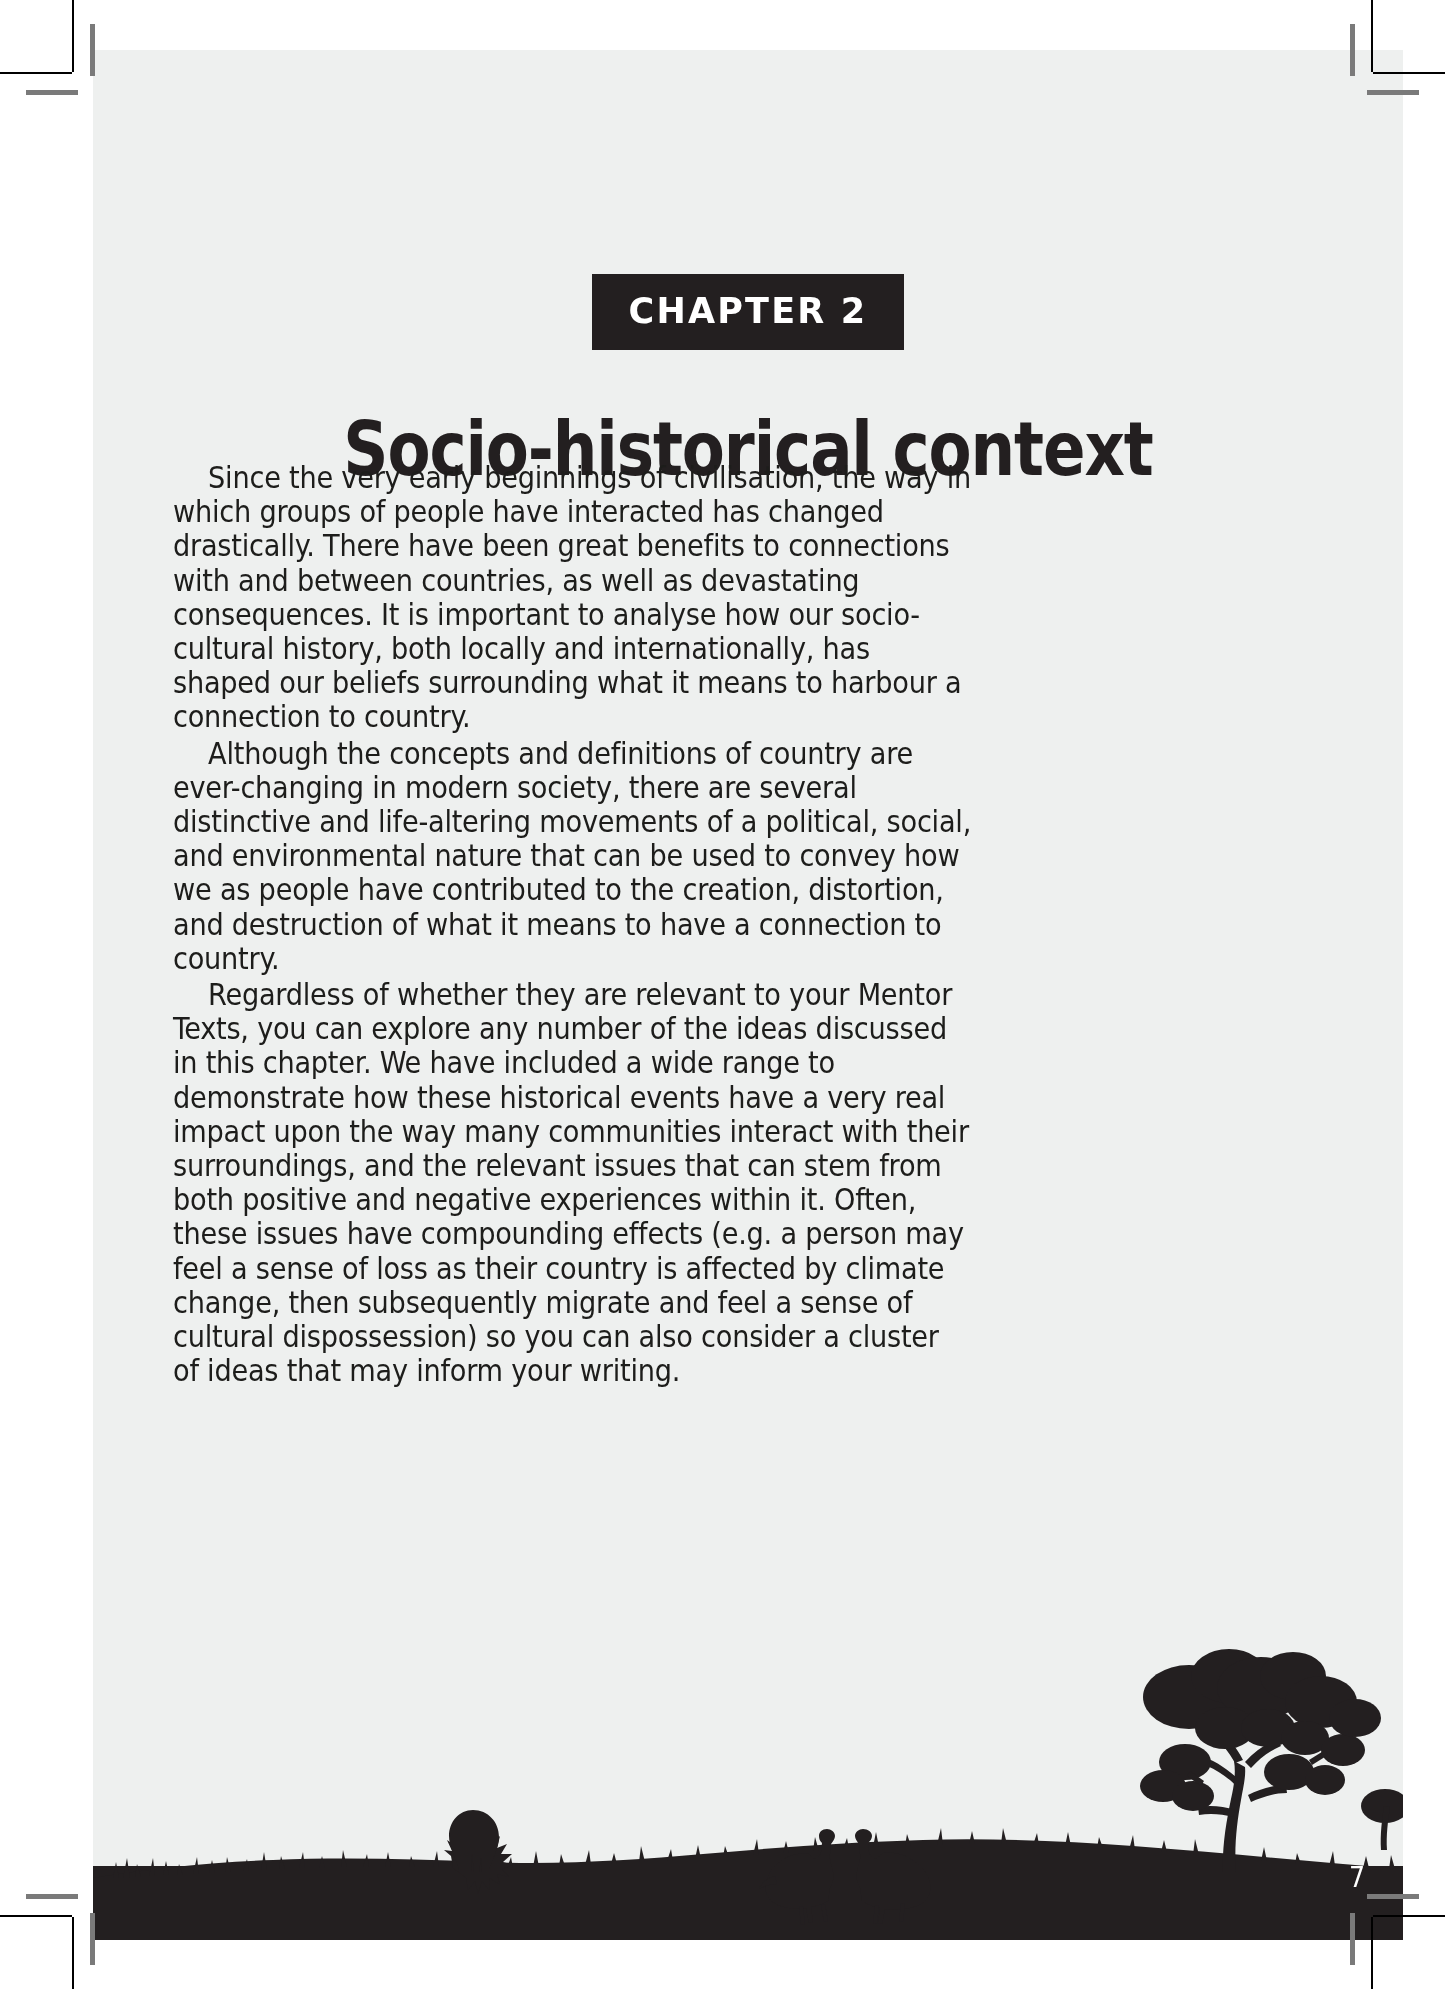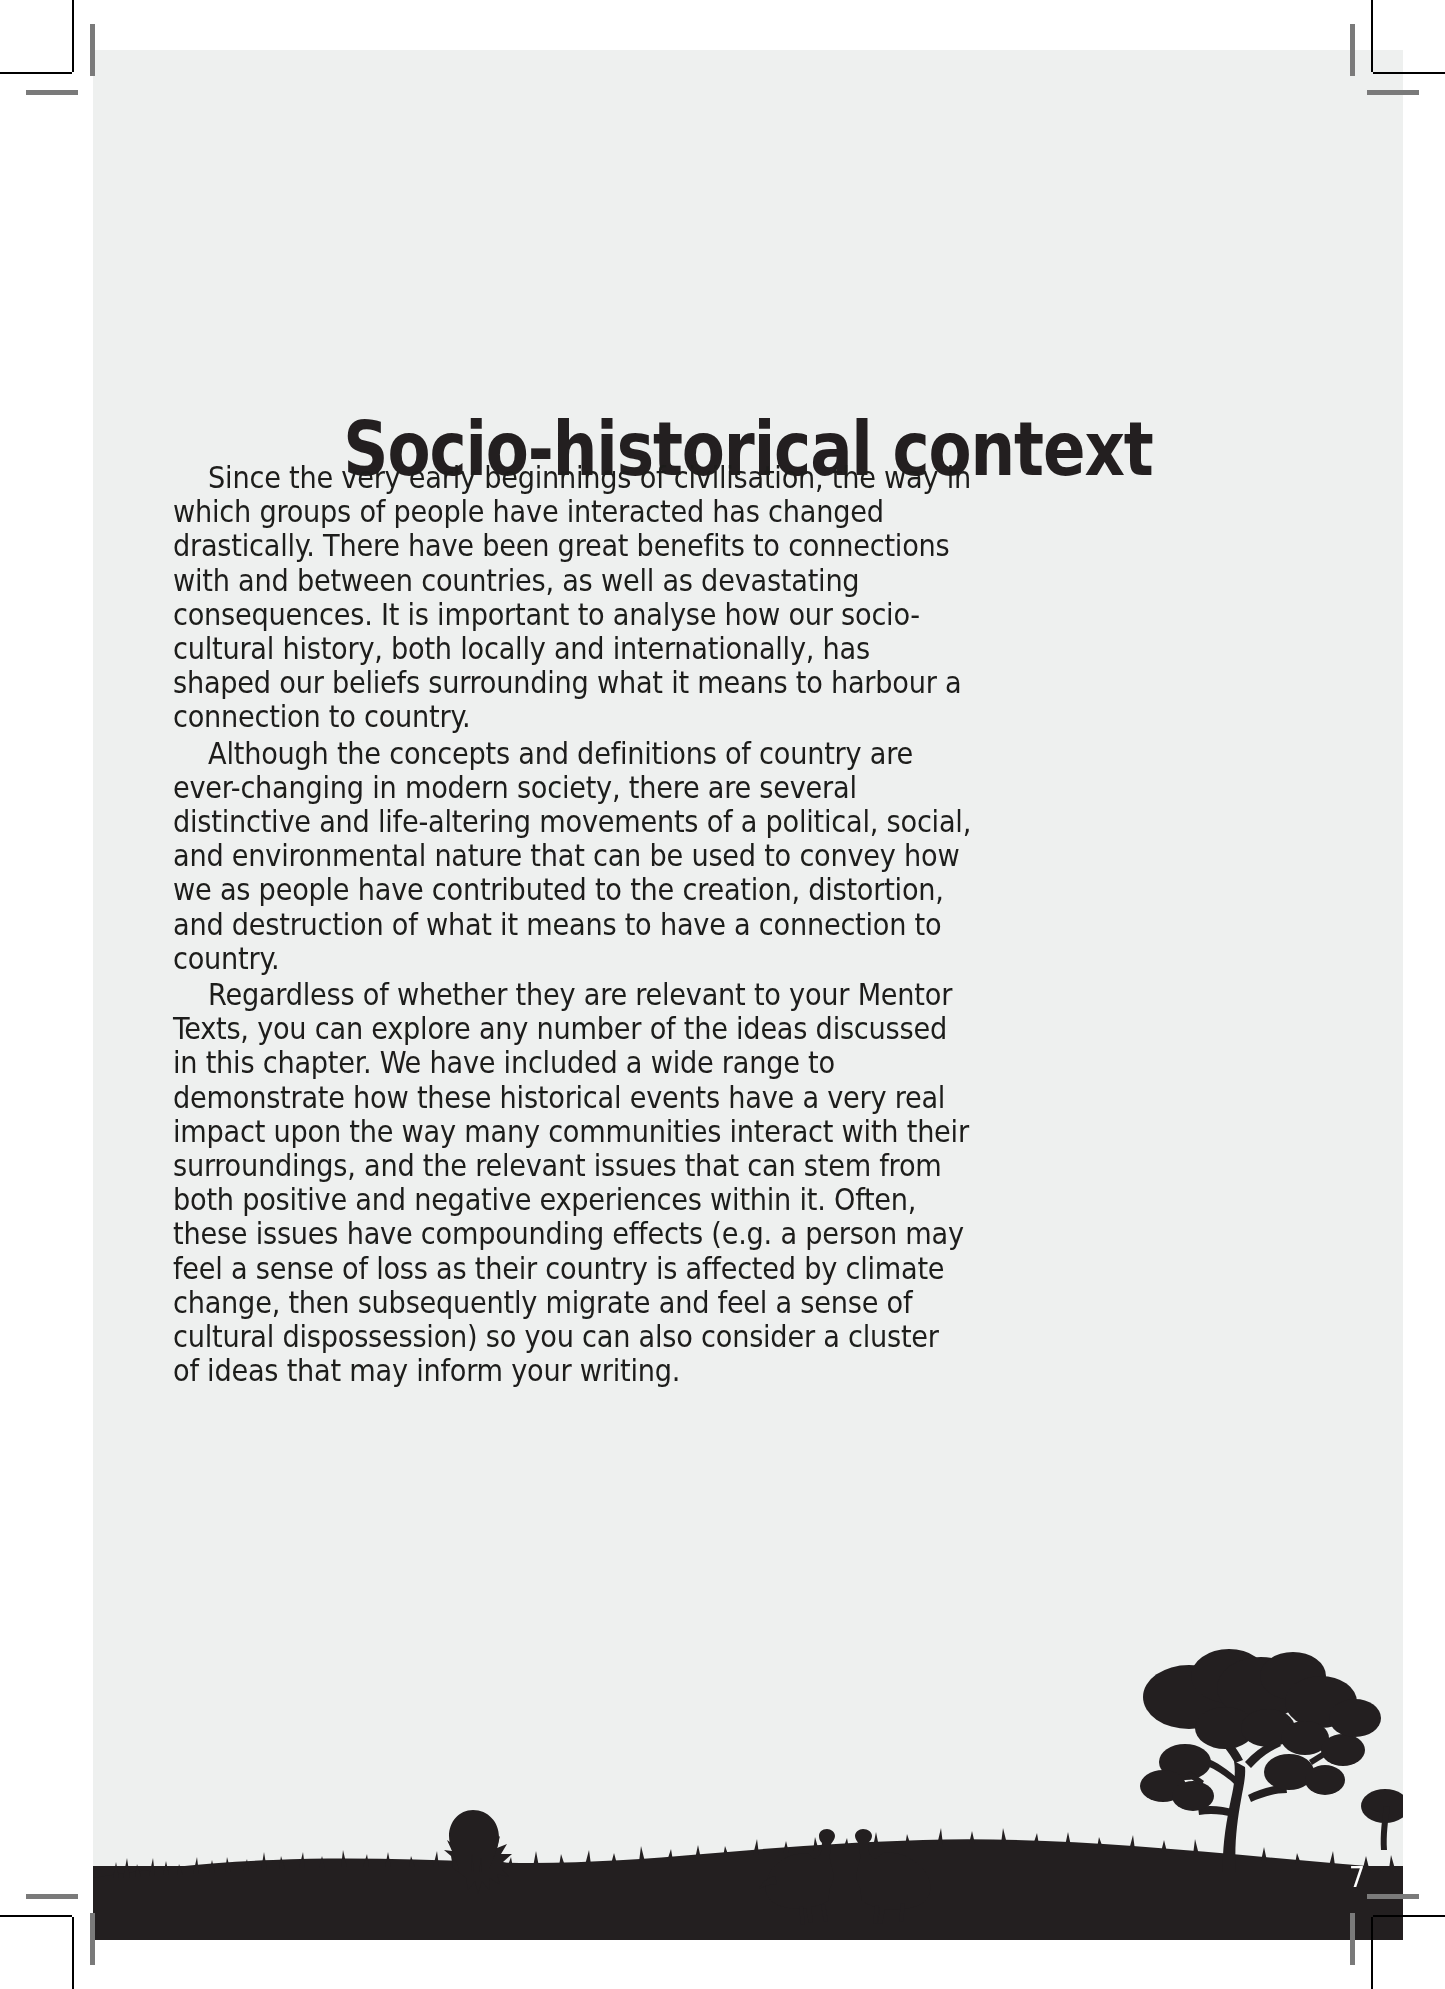--- a/index.html
+++ b/index.html
@@ -151,20 +151,23 @@
 <div class="bleed-tick bt-tl-h"></div>
 <div class="bleed-tick bt-tr-v"></div>
 <div class="bleed-tick bt-tr-h"></div>
 <div class="bleed-tick bt-bl-v"></div>
 <div class="bleed-tick bt-bl-h"></div>
 <div class="bleed-tick bt-br-v"></div>
 <div class="bleed-tick bt-br-h"></div>
 
 <div class="page">
 
+  <div class="chapter-badge-wrap">
+    <div class="chapter-badge">CHAPTER 2</div>
+  </div>
 
   <h1 class="page-title">Socio-historical context</h1>
 
   <div class="body-copy">
     <p>Since the very early beginnings of civilisation, the way in which groups of people have interacted has changed drastically. There have been great benefits to connections with and between countries, as well as devastating consequences. It is important to analyse how our socio-cultural history, both locally and internationally, has shaped our beliefs surrounding what it means to harbour a connection to country.</p>
     <p>Although the concepts and definitions of country are ever-changing in modern society, there are several distinctive and life-altering movements of a political, social, and environmental nature that can be used to convey how we as people have contributed to the creation, distortion, and destruction of what it means to have a connection to country.</p>
     <p>Regardless of whether they are relevant to your Mentor Texts, you can explore any number of the ideas discussed in this chapter. We have included a wide range to demonstrate how these historical events have a very real impact upon the way many communities interact with their surroundings, and the relevant issues that can stem from both positive and negative experiences within it. Often, these issues have compounding effects (e.g. a person may feel a sense of loss as their country is affected by climate change, then subsequently migrate and feel a sense of cultural dispossession) so you can also consider a cluster of ideas that may inform your writing.</p>
   </div>
 
   <div class="footer-art">

